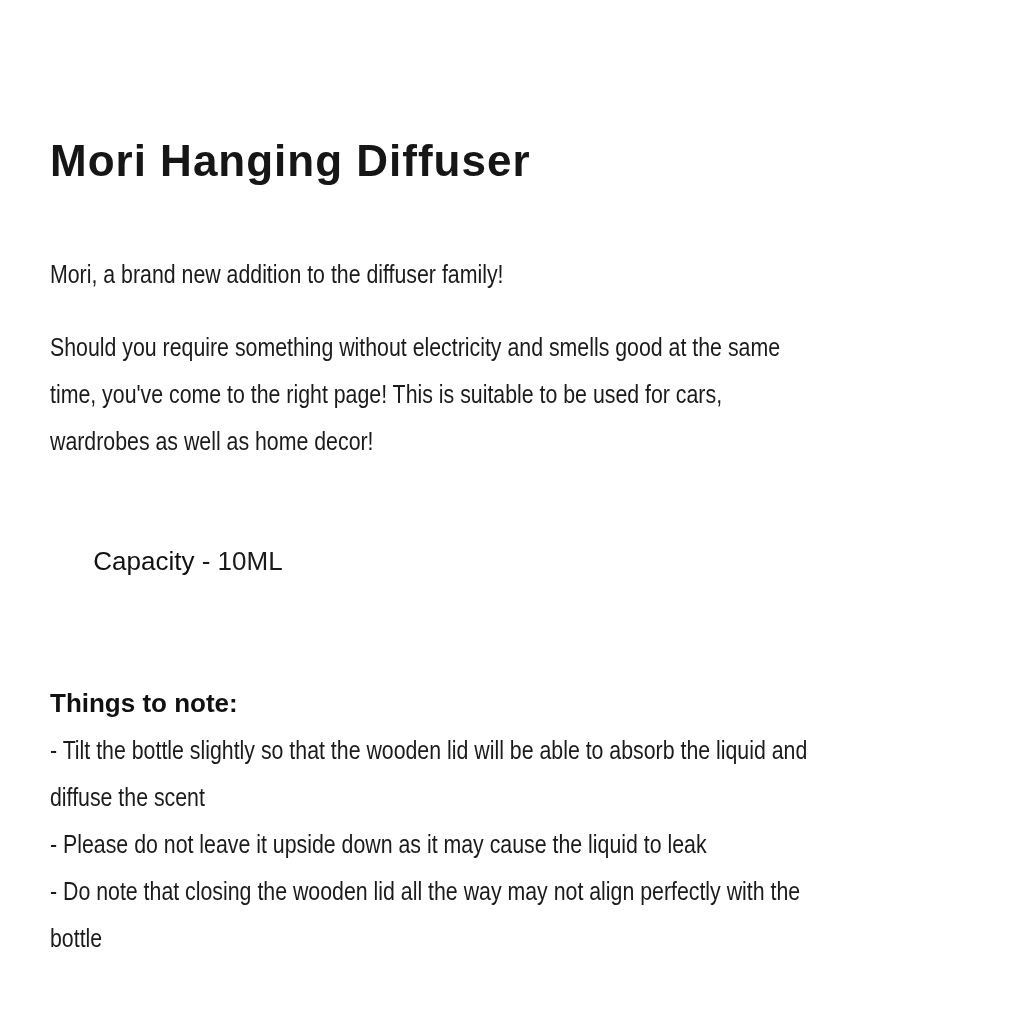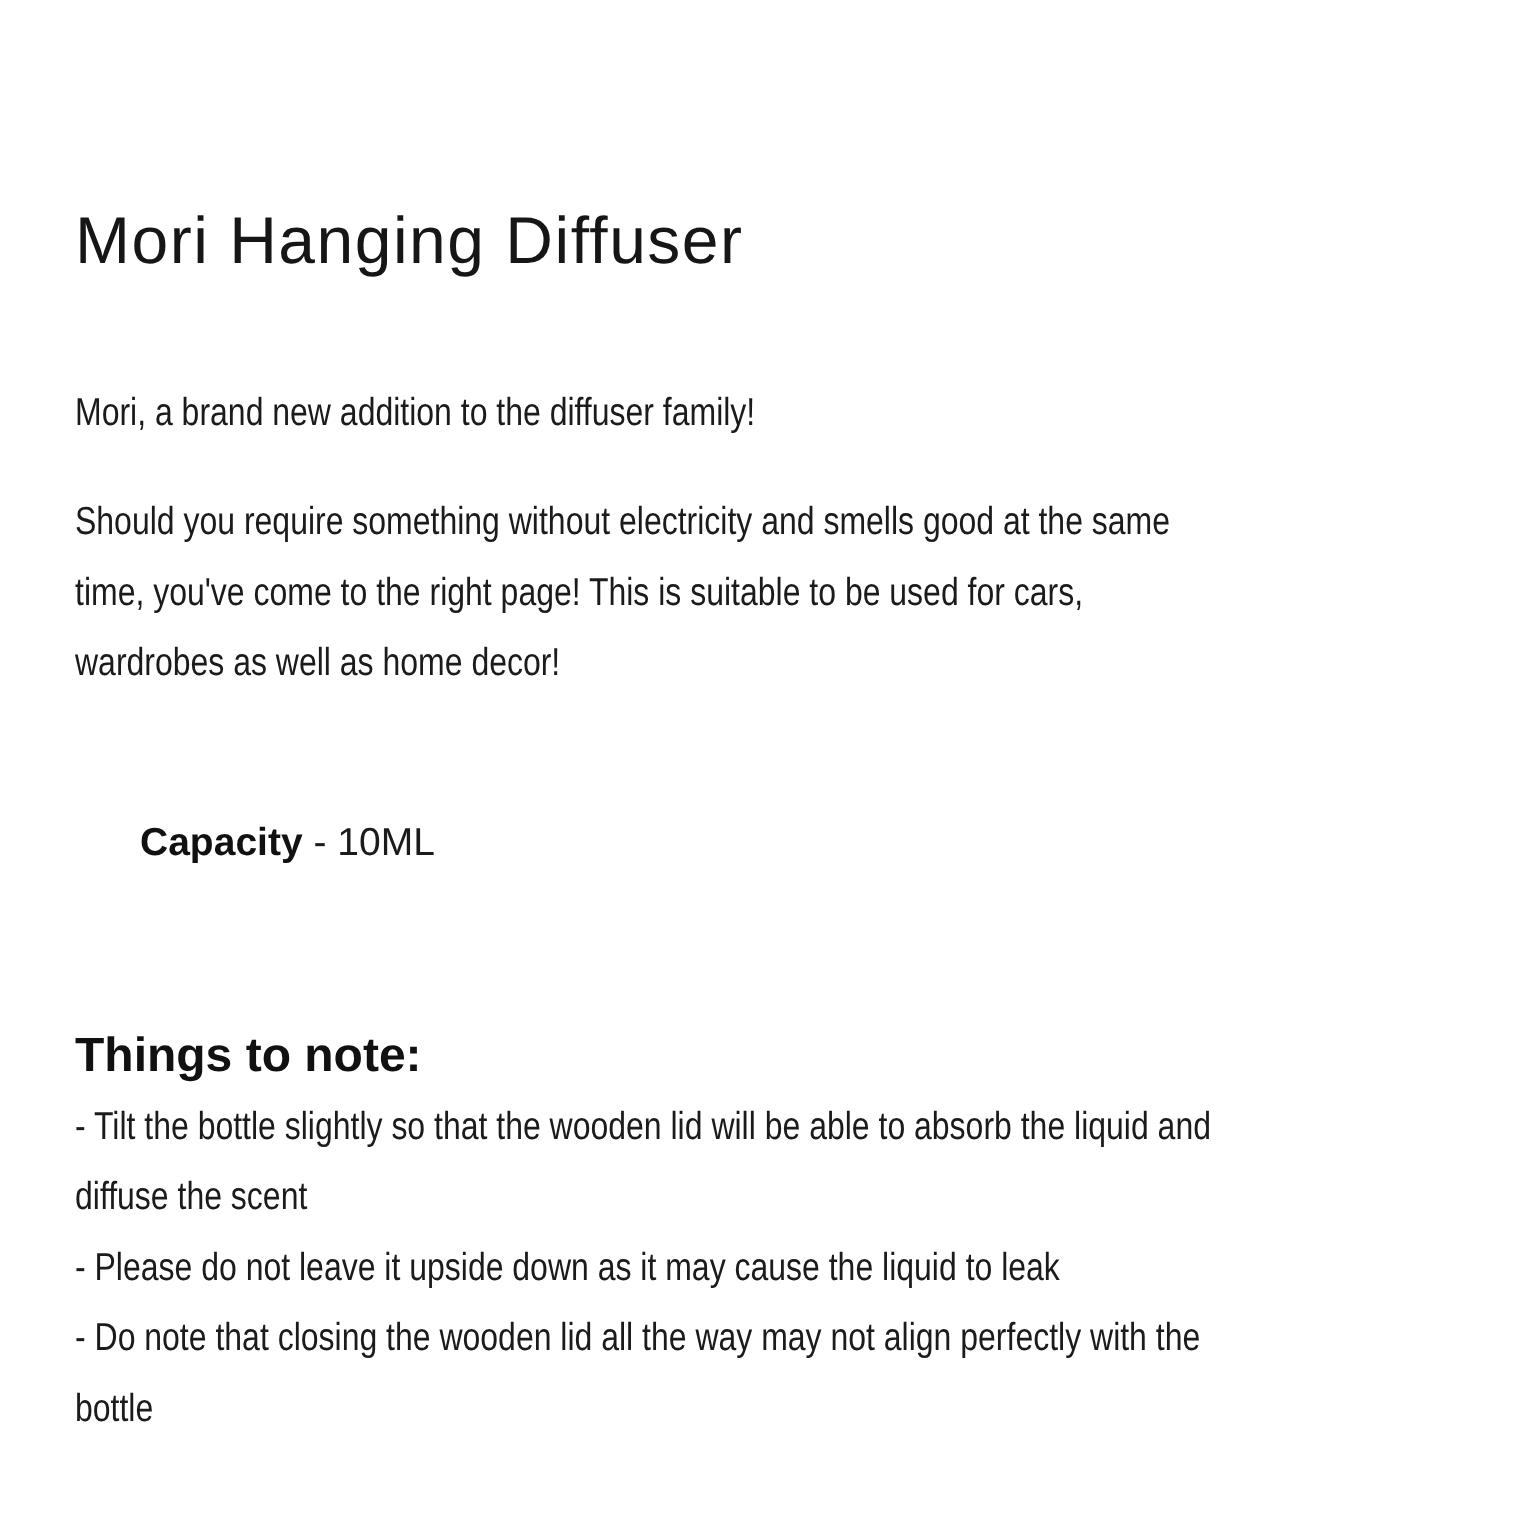--- a/index.html
+++ b/index.html
@@ -18,21 +18,21 @@
     height: 1024px;
     padding: 0 50px;
     font-family: "Liberation Sans", sans-serif;
     color: #1b1b1b;
     background: #ffffff;
   }
   .title {
     margin: 130px 0 0 0;
     font-size: 44px;
     line-height: 62px;
-    font-weight: 400;
+    font-weight: 700;
     letter-spacing: 1px;
     color: #161616;
   }
   
   .narrow {
     transform: scaleX(0.82);
     transform-origin: 0 0;
     width: 122%;
   }
   .body-text {
@@ -42,24 +42,24 @@
     font-weight: 400;
   }
   .intro { margin-top: 59px; }
   .description { margin-top: 20px; }
   .specs { margin-top: 20px; }
   .spec-line {
     font-size: 26px;
     line-height: 47px;
     white-space: pre-wrap;
   }
-  .spec-label { font-weight: 700; color: #111111; }
+  .spec-label { font-weight: 400; color: #111111; }
   .notes-heading {
     margin: 48px 0 0 0;
-    font-size: 32px;
+    font-size: 26px;
     line-height: 47px;
     font-weight: 700;
     color: #111111;
   }
   .notes-list { margin: 0; }
   .note-item {
     font-size: 26px;
     line-height: 47px;
     white-space: pre-line;
   }

